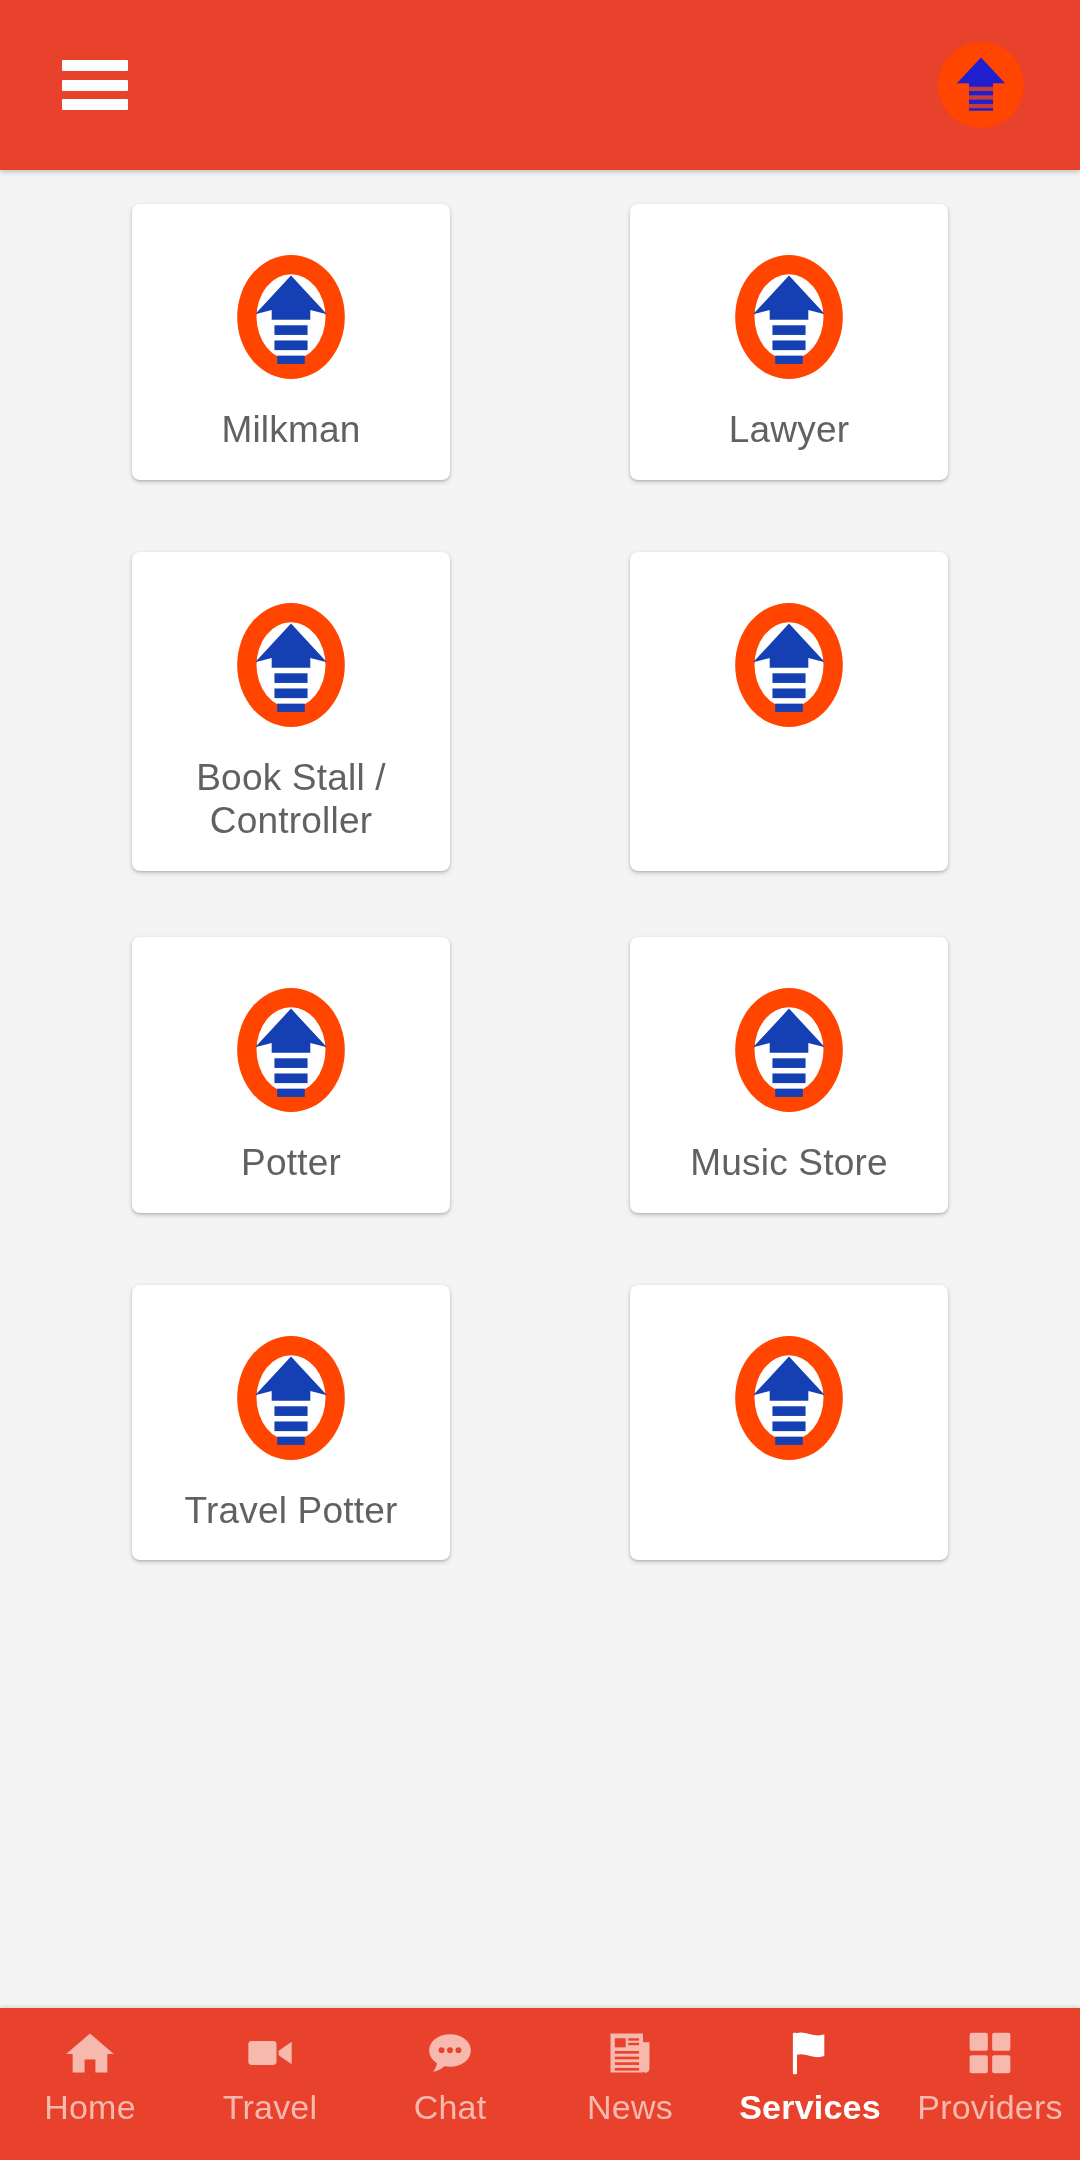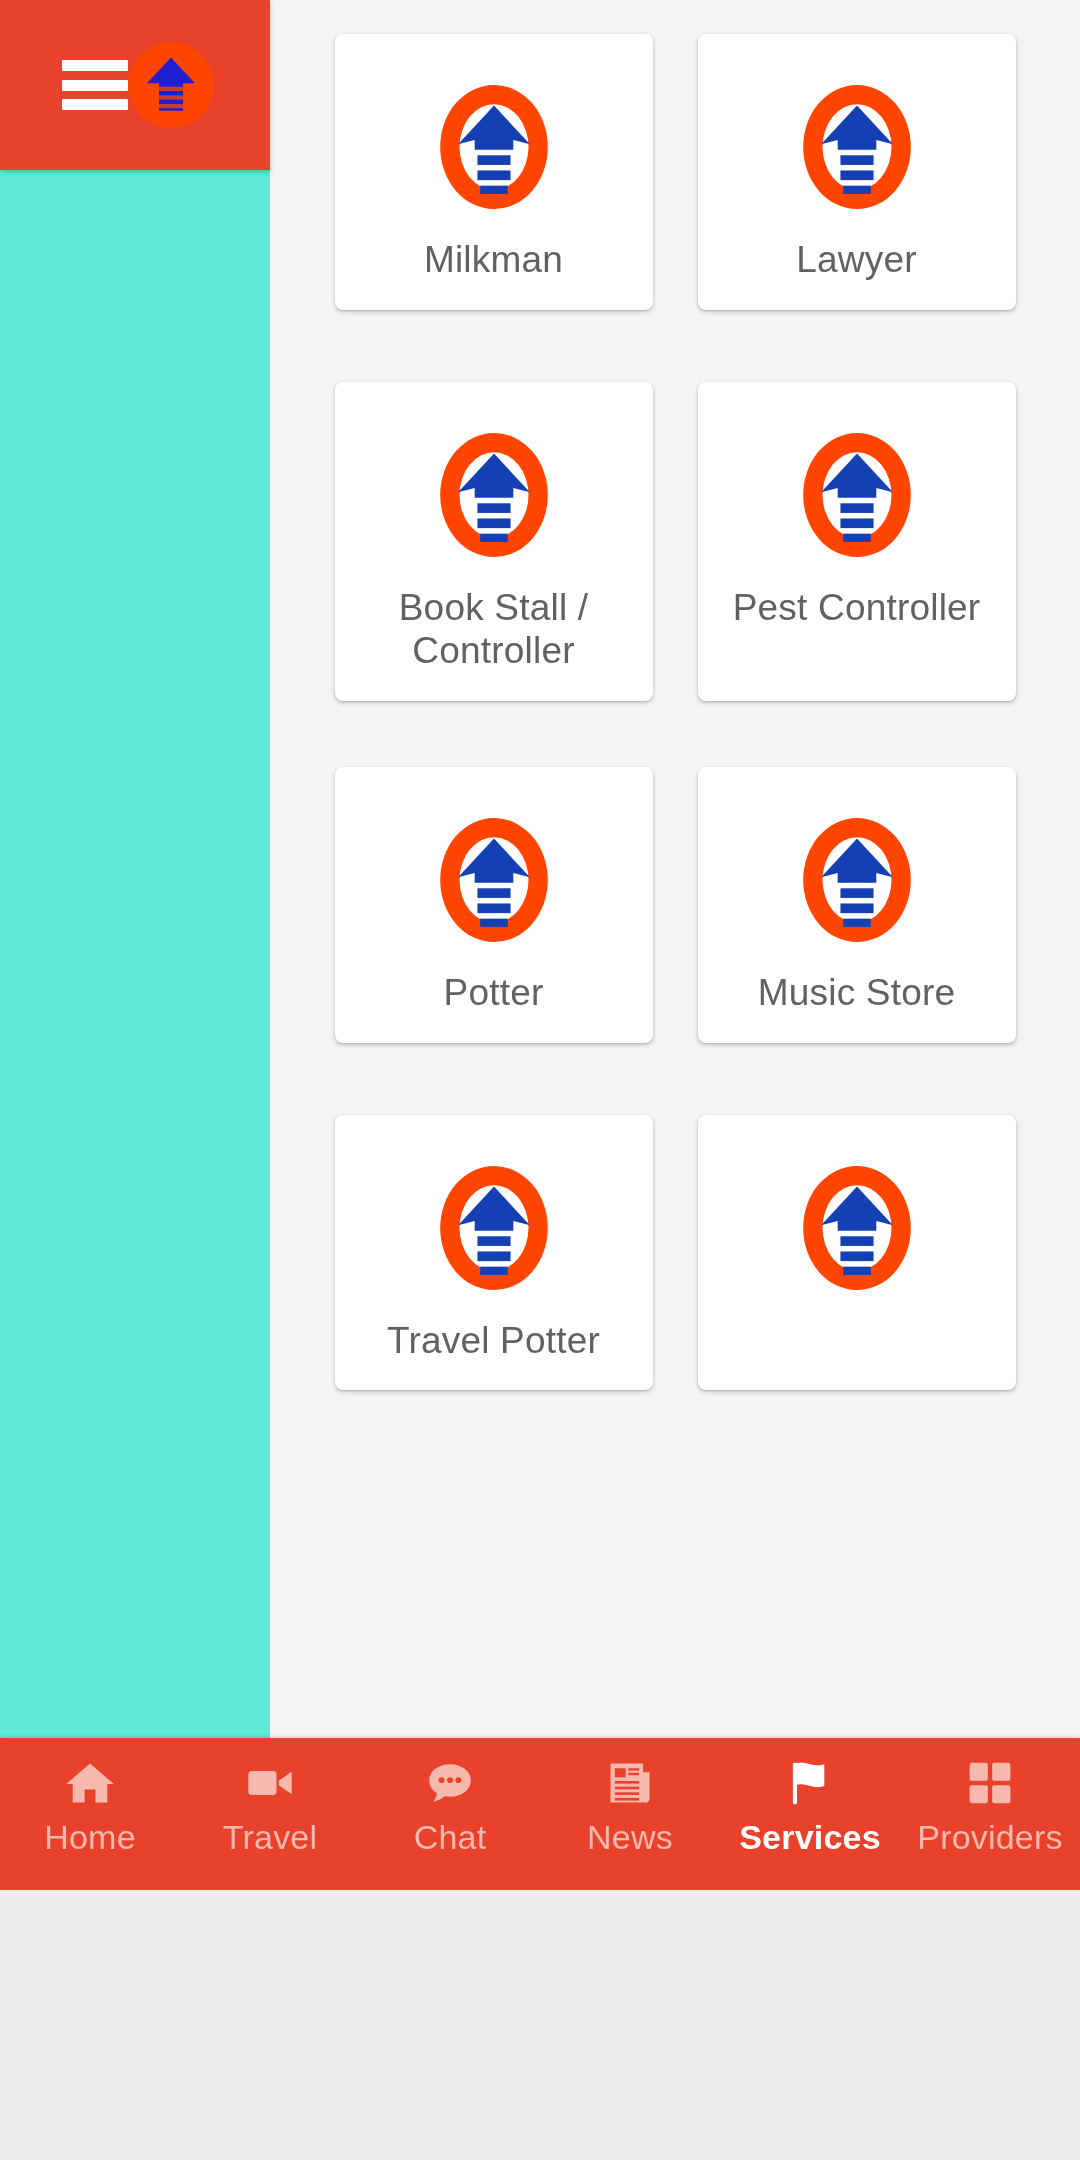--- a/index.html
+++ b/index.html
@@ -4,23 +4,23 @@
 <style>
   * { margin:0; padding:0; box-sizing:border-box; }
   html, body {
     width:1080px; height:2160px;
     background:#eeeeee;
     font-family:"Liberation Sans", sans-serif;
     overflow:hidden;
   }
   #app {
     position:relative;
-    width:1080px; height:1890px;
-    background:#5eead4;
-    display:flex; 
+    width:1080px; height:2160px;
+    background:#22c55e;
+    display:flex; flex-direction:column;
   }
 
   
   .appbar {
     height:170px;
     background:#e8412c;
     flex:0 0 170px;
     display:flex; align-items:center;
     justify-content:space-between;
     padding:0 56px 0 62px;
@@ -212,21 +212,20 @@
           <div class="icon-wrap">
             <svg viewBox="0 0 100 100" aria-hidden="true">
               <ellipse cx="50" cy="50" rx="39" ry="45" fill="#ff4500"></ellipse>
               <ellipse cx="50" cy="50" rx="25" ry="31" fill="#ffffff"></ellipse>
               <path d="M50 20 L76 48 L64 45 L64 52 L36 52 L36 45 L24 48 Z" fill="#1540b3"></path>
               <rect x="38" y="56" width="24" height="7" fill="#1540b3"></rect>
               <rect x="38" y="67" width="24" height="7" fill="#1540b3"></rect>
               <rect x="40" y="78" width="20" height="6" fill="#1540b3"></rect>
             </svg>
           </div>
-          <div class="card-label">Pest Controller</div>
         </div>
       </div>
 
       <div class="cell">
         <div class="card">
           <div class="icon-wrap">
             <svg viewBox="0 0 100 100" aria-hidden="true">
               <ellipse cx="50" cy="50" rx="39" ry="45" fill="#ff4500"></ellipse>
               <ellipse cx="50" cy="50" rx="25" ry="31" fill="#ffffff"></ellipse>
               <path d="M50 20 L76 48 L64 45 L64 52 L36 52 L36 45 L24 48 Z" fill="#1540b3"></path>

